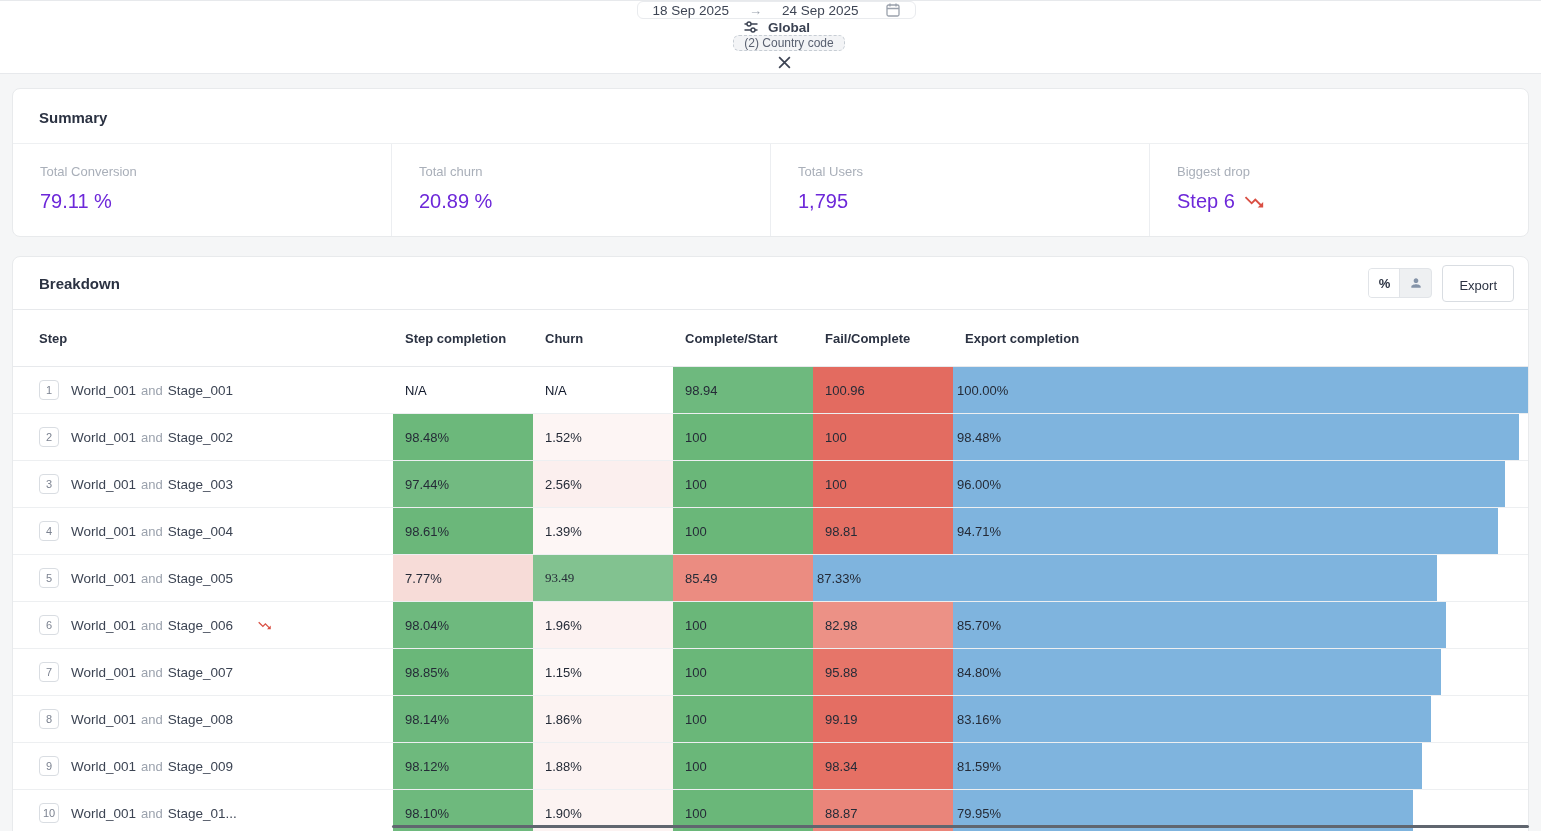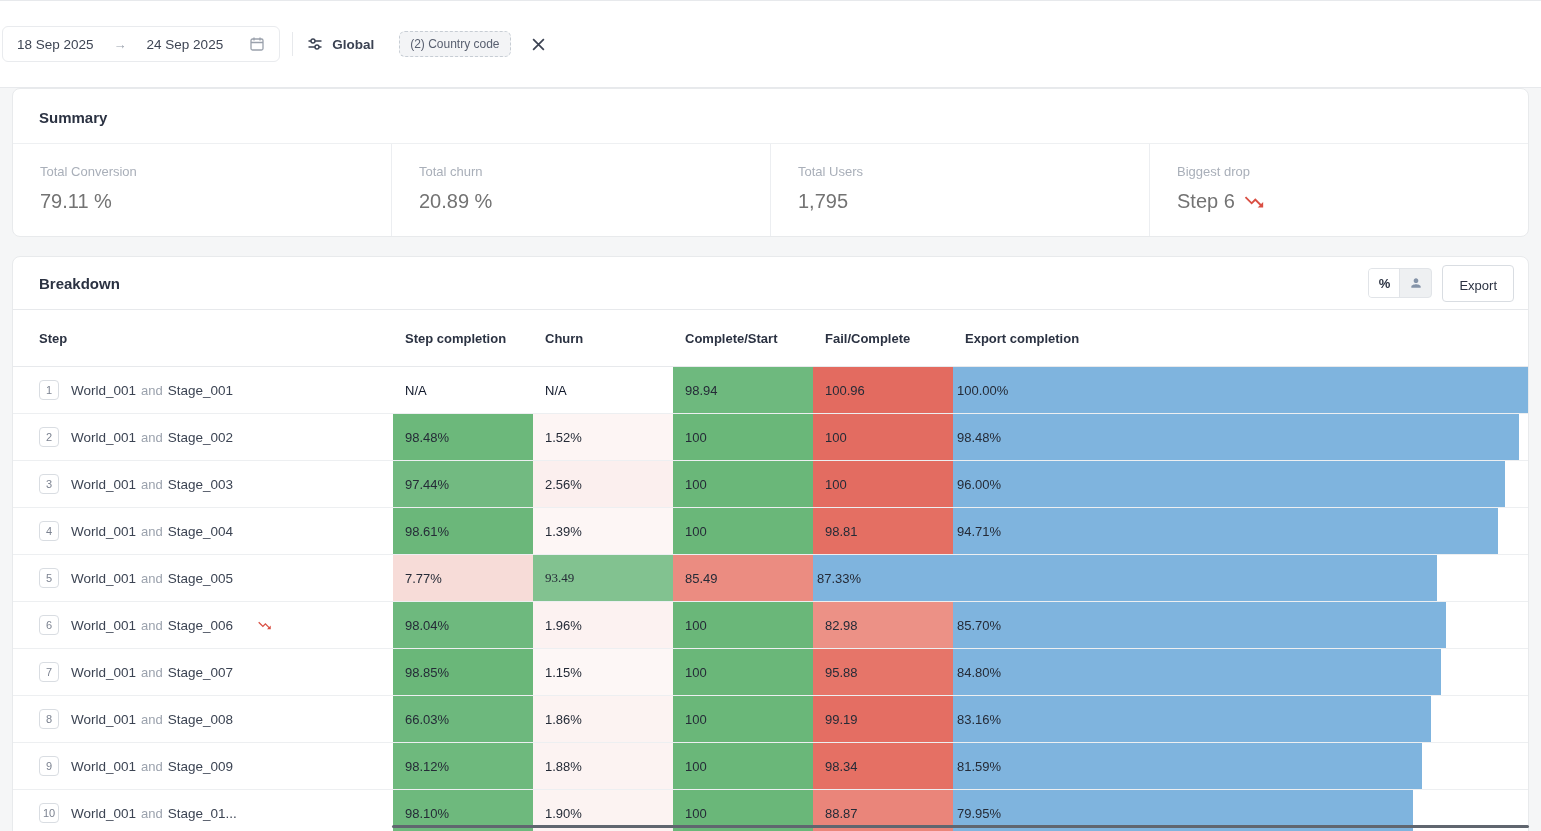--- a/index.html
+++ b/index.html
@@ -7,23 +7,23 @@
   body {
     font-family:"Liberation Sans", sans-serif;
     background:#f5f6f7;
     position:relative;
     overflow:hidden;
     color:#2b3242;
   }
 
   
   .topbar {
-    height:88px; background:#ffffff;
+    height:74px; background:#ffffff;
     border-top:1px solid #e7e9ec; border-bottom:1px solid #e7e9ec;
-    display:flex; align-items:center; padding-left:2px;
+    display:flex; align-items:center; padding-left:12px;flex-direction:column;
   }
   .date-range {
     display:flex; align-items:center;
     border:1px solid #e9ebee; border-radius:6px;
     height:36px; padding:0 14px; background:#fff; cursor:pointer;
   }
   .date-range .dtxt { font-size:13.5px; color:#3e4554; }
   .date-range .arr { color:#9aa1ac; font-size:13px; margin:0 20px; }
   .date-range .cal { margin-left:26px; display:flex; }
   .vdiv { width:1px; height:24px; background:#e7e9ec; margin:0 14px 0 12px; }
@@ -53,21 +53,21 @@
   
   .summary-card { top:88px; height:149px; }
   .summary-card .card-title { padding:20px 0 0 26px; }
   .stats {
     position:absolute; top:54px; left:0; right:0; bottom:0;
     display:flex; border-top:1px solid #eef0f2;
   }
   .stat { flex:1; padding:20px 0 0 27px; }
   .stat + .stat { border-left:1px solid #eceef1; }
   .stat-label { font-size:13px; color:#a9afb9; margin-bottom:11px; }
-  .stat-value { font-size:20px; color:#737373; display:flex; align-items:center; gap:8px; }
+  .stat-value { font-size:20px; color:#6d28d9; display:flex; align-items:center; gap:8px; }
 
   
   .breakdown-card { top:256px; height:640px; overflow:hidden; }
   .bd-header { height:52px; display:flex; align-items:center; padding:0 14px 0 26px; }
   .bd-header .card-title { margin-right:auto; }
   .segmented {
     display:flex; border:1px solid #e1e4e8; border-radius:4px; overflow:hidden;
     background:#eef0f2; height:30px;
   }
   .seg {
@@ -323,21 +323,21 @@
       <span class="total-text">84.80%</span>
     </div>
   </div>
 
   <div class="row">
     <div class="cell step">
       <span class="badge">8</span>
       <span class="nm"><span class="world">World_001</span><span class="conj">and</span><span class="stage">Stage_008</span></span>
 
     </div>
-    <div class="cell val c-sc" style="background: rgb(109, 184, 125);">66.03%</div>
+    <div class="cell val c-sc" style="background: rgb(109, 184, 125);">98.14%</div>
     <div class="cell val c-churn" style="background: rgb(252, 243, 242);">1.86%</div>
     <div class="cell val c-cs" style="background: rgb(106, 183, 121);">100</div>
     <div class="cell val c-fc" style="background: rgb(228, 110, 99);">99.19</div>
     <div class="cell total">
       <div class="bar" style="width: 83.16%; background: rgb(127, 180, 222);"></div>
       <span class="total-text">83.16%</span>
     </div>
   </div>
 
   <div class="row">

